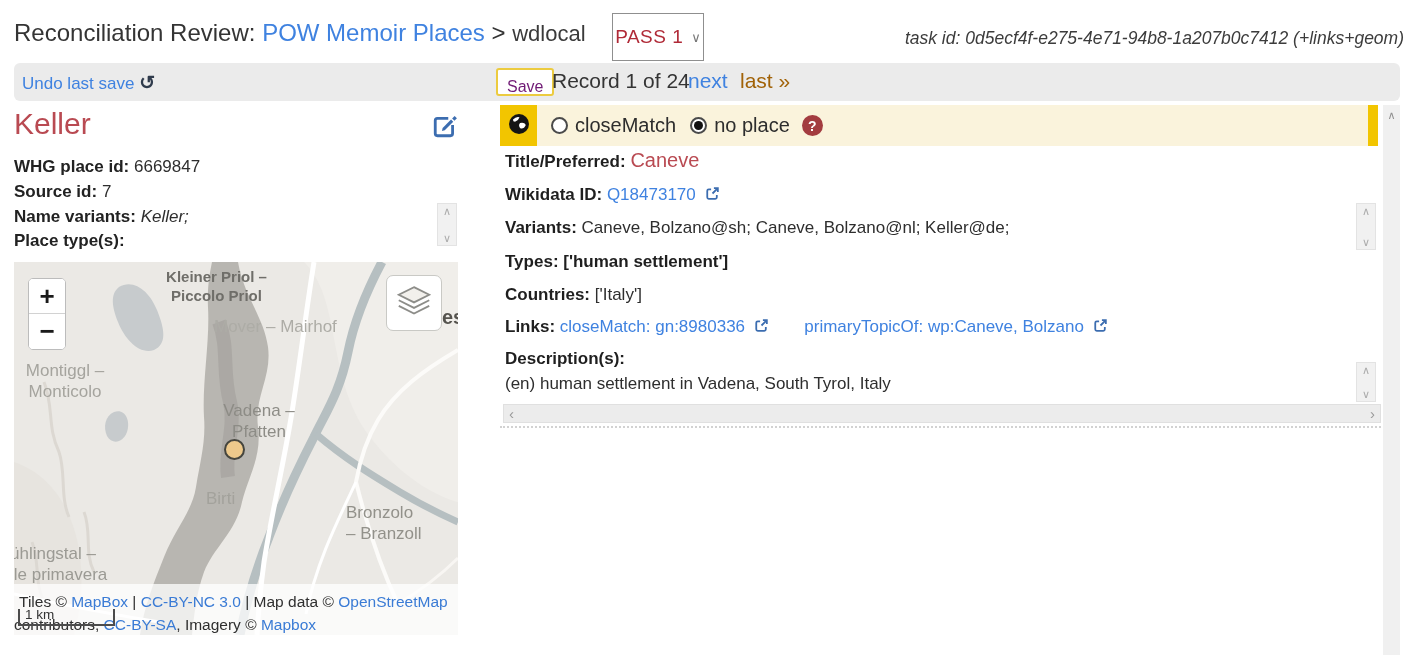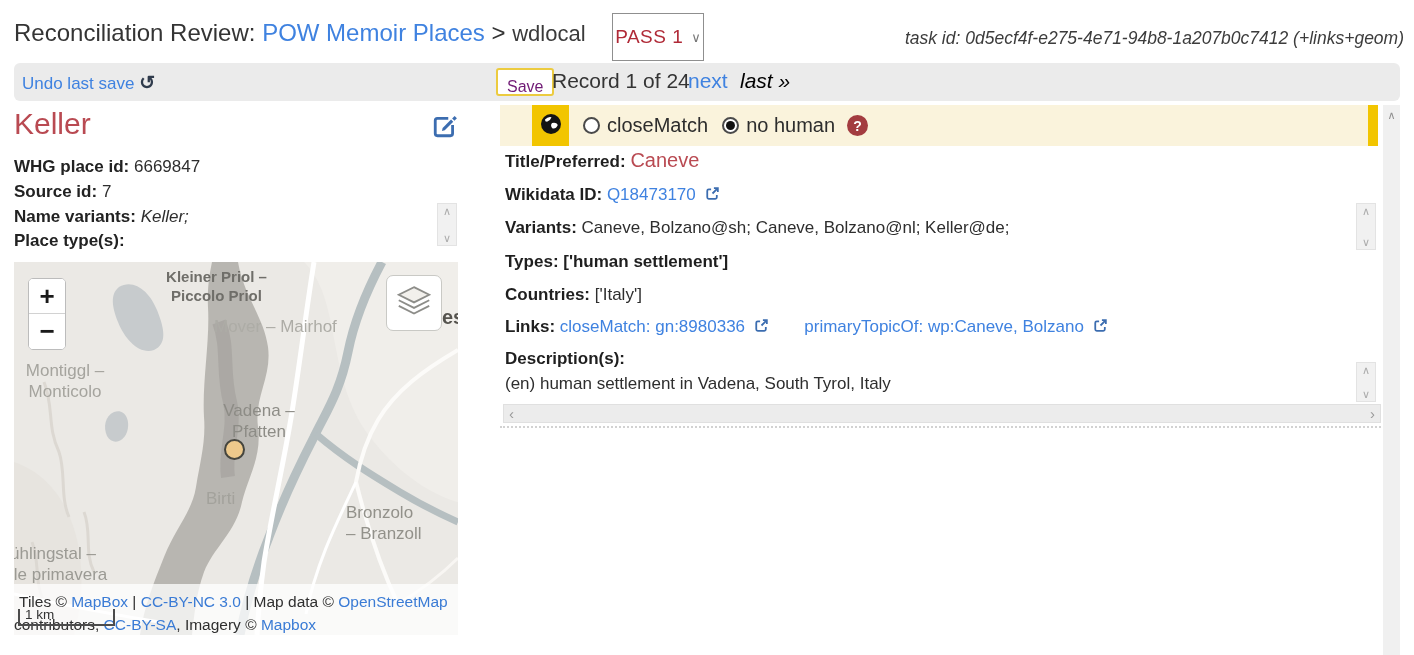--- a/index.html
+++ b/index.html
@@ -28,21 +28,21 @@
   .toolbar { left:14px; top:63px; width:1386px; height:38px; background:#ebebeb; border-radius:6px; }
   .undo-link { left:8px; top:8px; font-size:17px; color:#3f82e0; }
   .undo-link .undo-glyph { color:#2f3b4c; font-size:19px; font-weight:bold; }
   .save-btn {
     left:482px; top:5px; height:28px; padding:8px 9px; background:#fff;
     border:2px solid #eccb3f; border-radius:3px; font-size:16px; color:#701a75;
     font-family:"Liberation Sans", sans-serif; cursor:pointer;
   }
   .record-counter { left:538px; top:6px; font-size:21px; color:#343434; }
   .next-link { left:674px; top:6px; font-size:21px; color:#3f82e0; }
-  .last-link { left:726px; top:6px; font-size:21px; color:#000000;font-style:italic; }
+  .last-link { left:726px; top:6px; font-size:21px; color:#a16207; }
 
   
   .place-name { left:14px; top:107px; font-size:30px; color:#b94a52; font-weight:500; }
   .edit-btn { left:431px; top:113px; width:28px; height:28px; background:none; border:none; cursor:pointer; }
   .place-row { left:14px; font-size:17px; color:#2e2e2e; white-space:nowrap; }
   .place-row b { font-weight:700; color:#222; }
   .italic { font-style:italic; }
 
   .mini-scroll {
     width:20px; background:#f1f1f1; border:1px solid #e3e3e3;
@@ -78,21 +78,21 @@
   .attrib-strip { position:absolute; left:0; top:322px; width:444px; height:51px; background:rgba(255,255,255,.75); }
   .attrib { position:absolute; font-size:15.5px; color:#2f2f2f; white-space:nowrap; font-family:"Liberation Sans", sans-serif; }
   .attrib a { color:#3a7bd5; }
   .scale-bar {
     position:absolute; left:4px; top:347px; width:97px; height:17px;
     border-left:2px solid #4c4c4c; border-right:2px solid #4c4c4c; border-bottom:2px solid #4c4c4c;
   }
   .scale-bar .scale-text { position:absolute; left:5px; top:-2px; font-size:13.5px; color:#333; }
 
   
-  .match-bar { left:500px; top:105px; width:868px; height:41px; background:#faf3dc; display:flex; align-items:center;padding-left:32px; }
+  .match-bar { left:500px; top:105px; width:868px; height:41px; background:#faf3dc; display:flex; align-items:center; }
   .globe-cell { width:37px; height:41px; background:#f2c500; display:flex; align-items:center; justify-content:center; flex:0 0 auto; }
   .gold-strip { left:1368px; top:105px; width:10px; height:41px; background:#f2c500; }
   .radio-opt { display:flex; align-items:center; gap:7px; margin-left:14px; cursor:pointer; }
   .radio-opt .rtext { font-size:20px; color:#2d2d2d; }
   .radio { width:17px; height:17px; border:2px solid #4a4a4a; border-radius:50%; background:#fff;
            display:inline-flex; align-items:center; justify-content:center; }
   .radio .dot { width:9px; height:9px; border-radius:50%; background:#111; }
   .help-badge {
     margin-left:12px; width:21px; height:21px; border-radius:50%; background:#a33c40;
     color:#fff; font-size:14px; font-weight:bold; display:flex; align-items:center; justify-content:center;
@@ -264,21 +264,21 @@
       </span>
     </div>
     <label class="radio-opt">
       <span class="radio"></span>
       <span class="rtext">closeMatch</span>
     </label>
     <label class="radio-opt">
       <span class="radio">
           <span class="dot"></span>
         </span>
-      <span class="rtext">no human</span>
+      <span class="rtext">no place</span>
     </label>
     <span class="help-badge">?</span>
   </div>
   <div class="abs gold-strip"></div>
 
   <div class="abs c-row" style="top:149px">
     <b><span>Title/Preferred</span>:</b>
     <span class="c-title-value">Caneve</span>
   </div>
 

